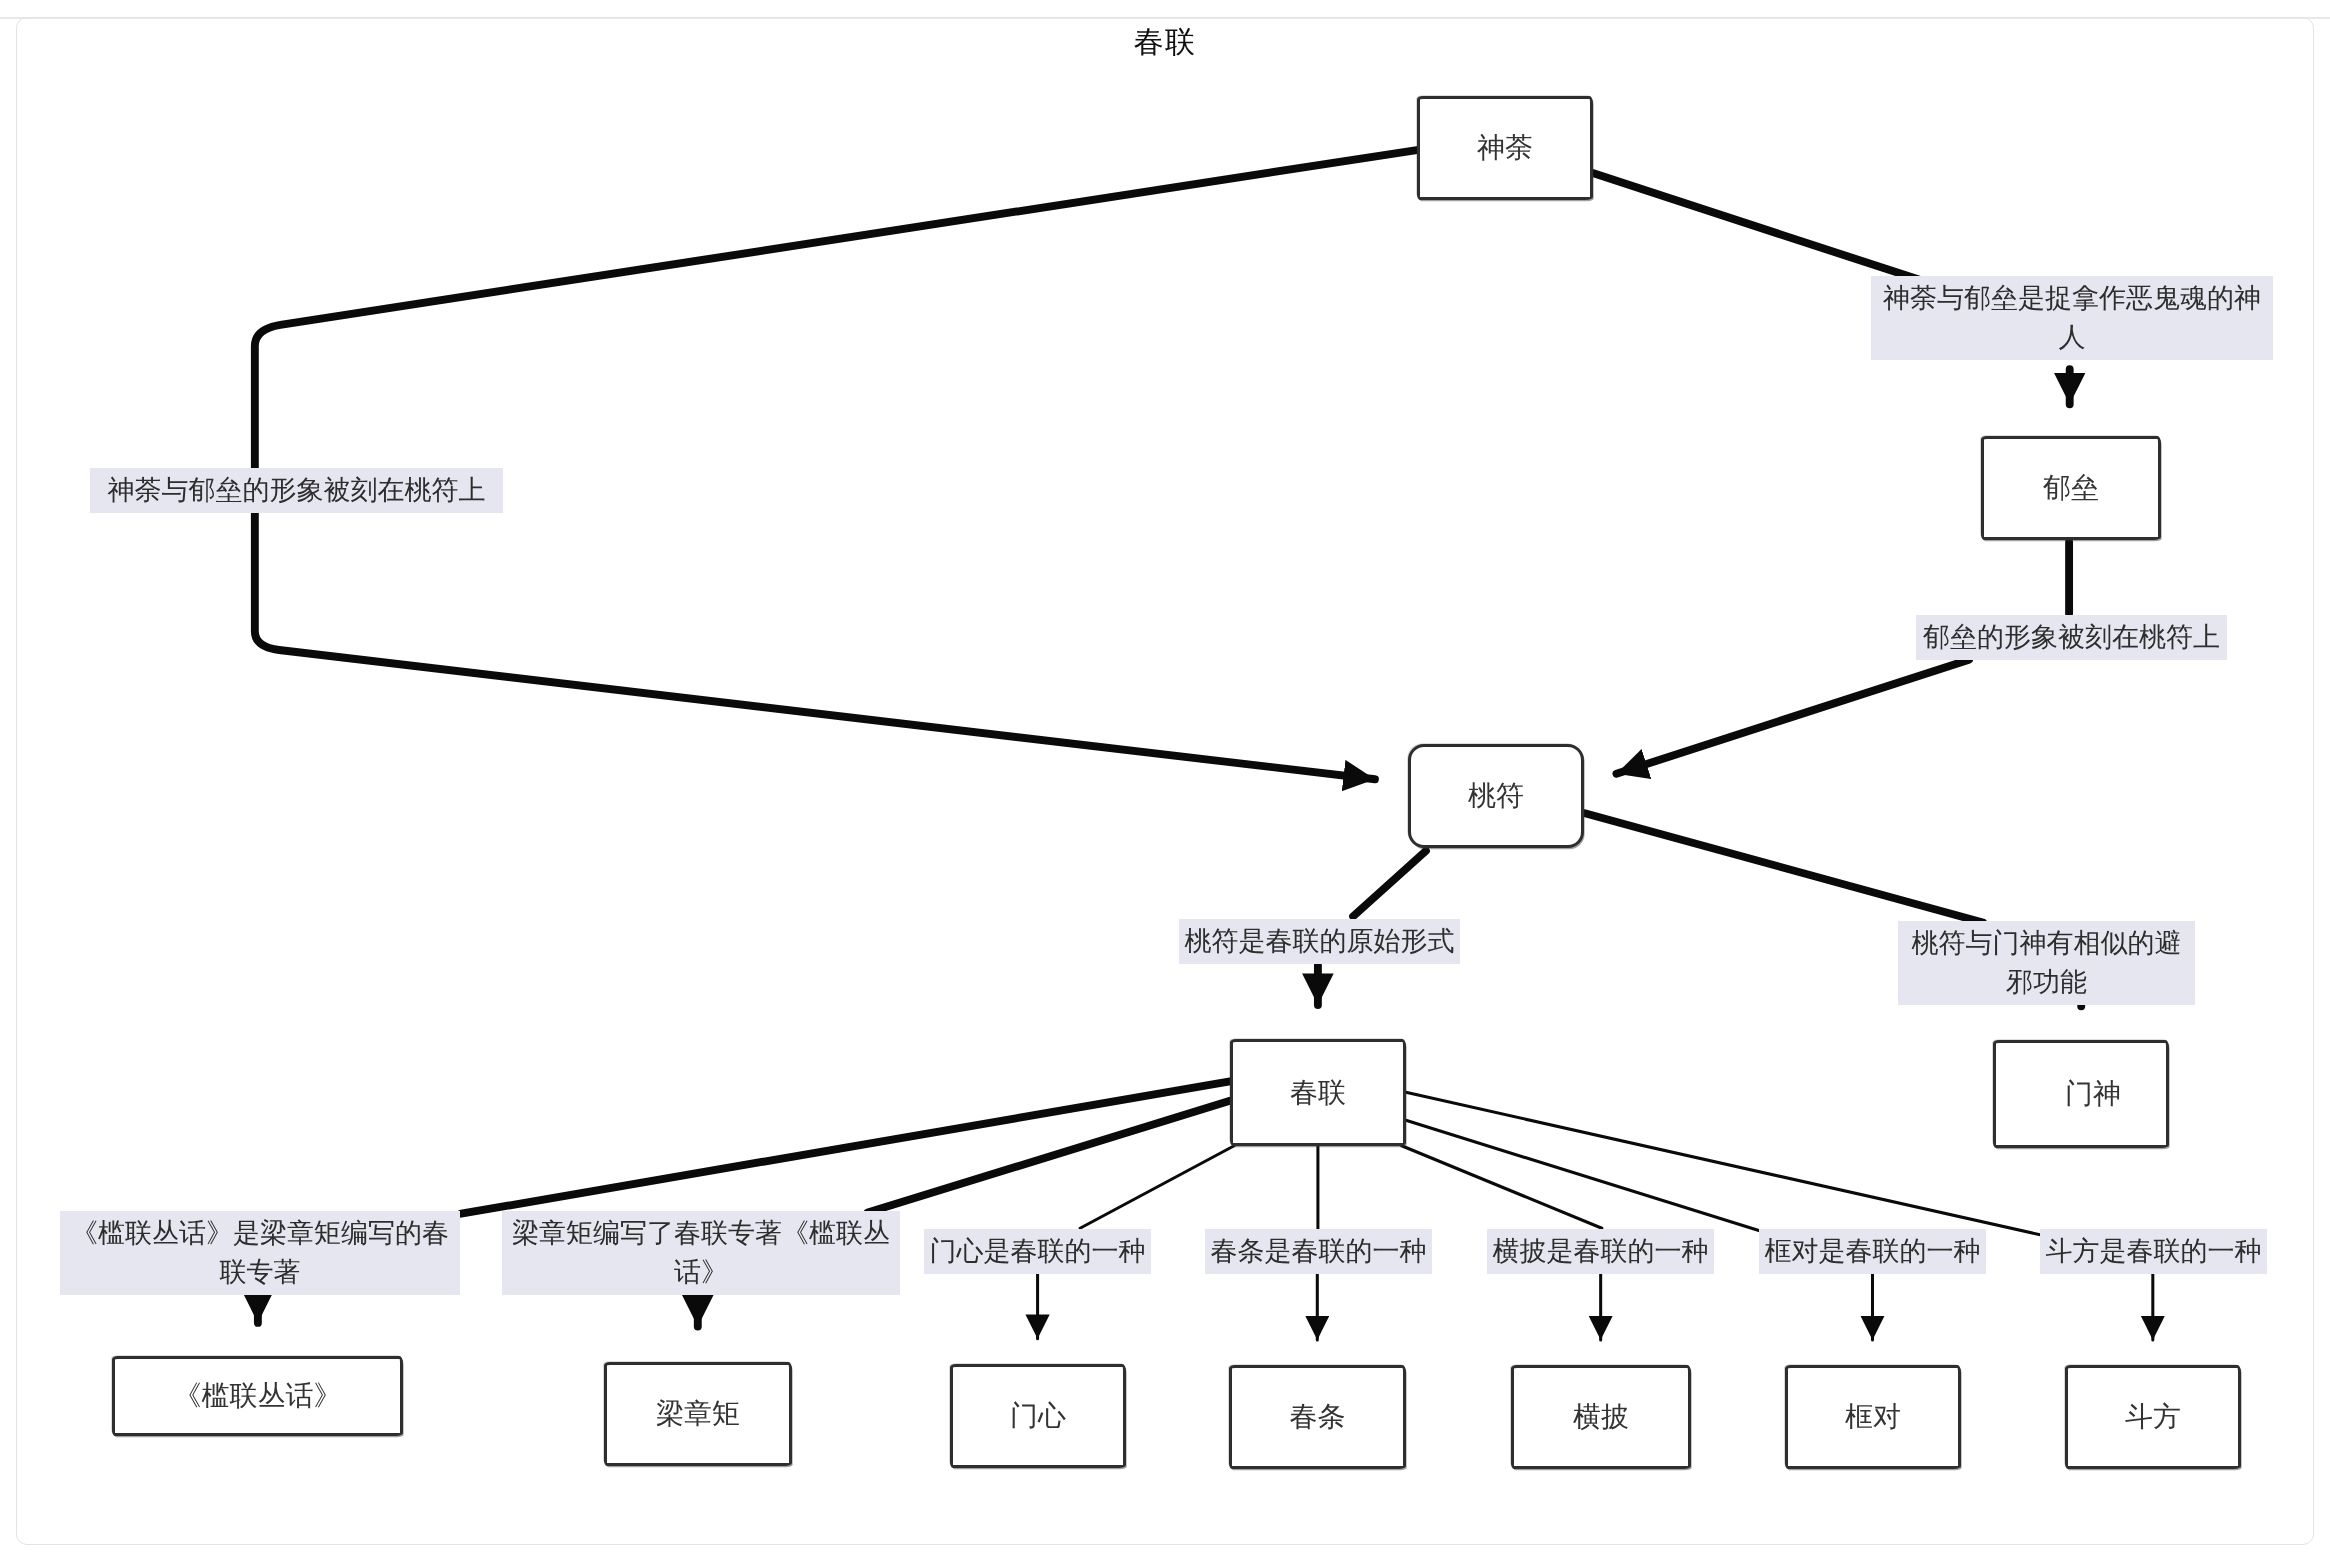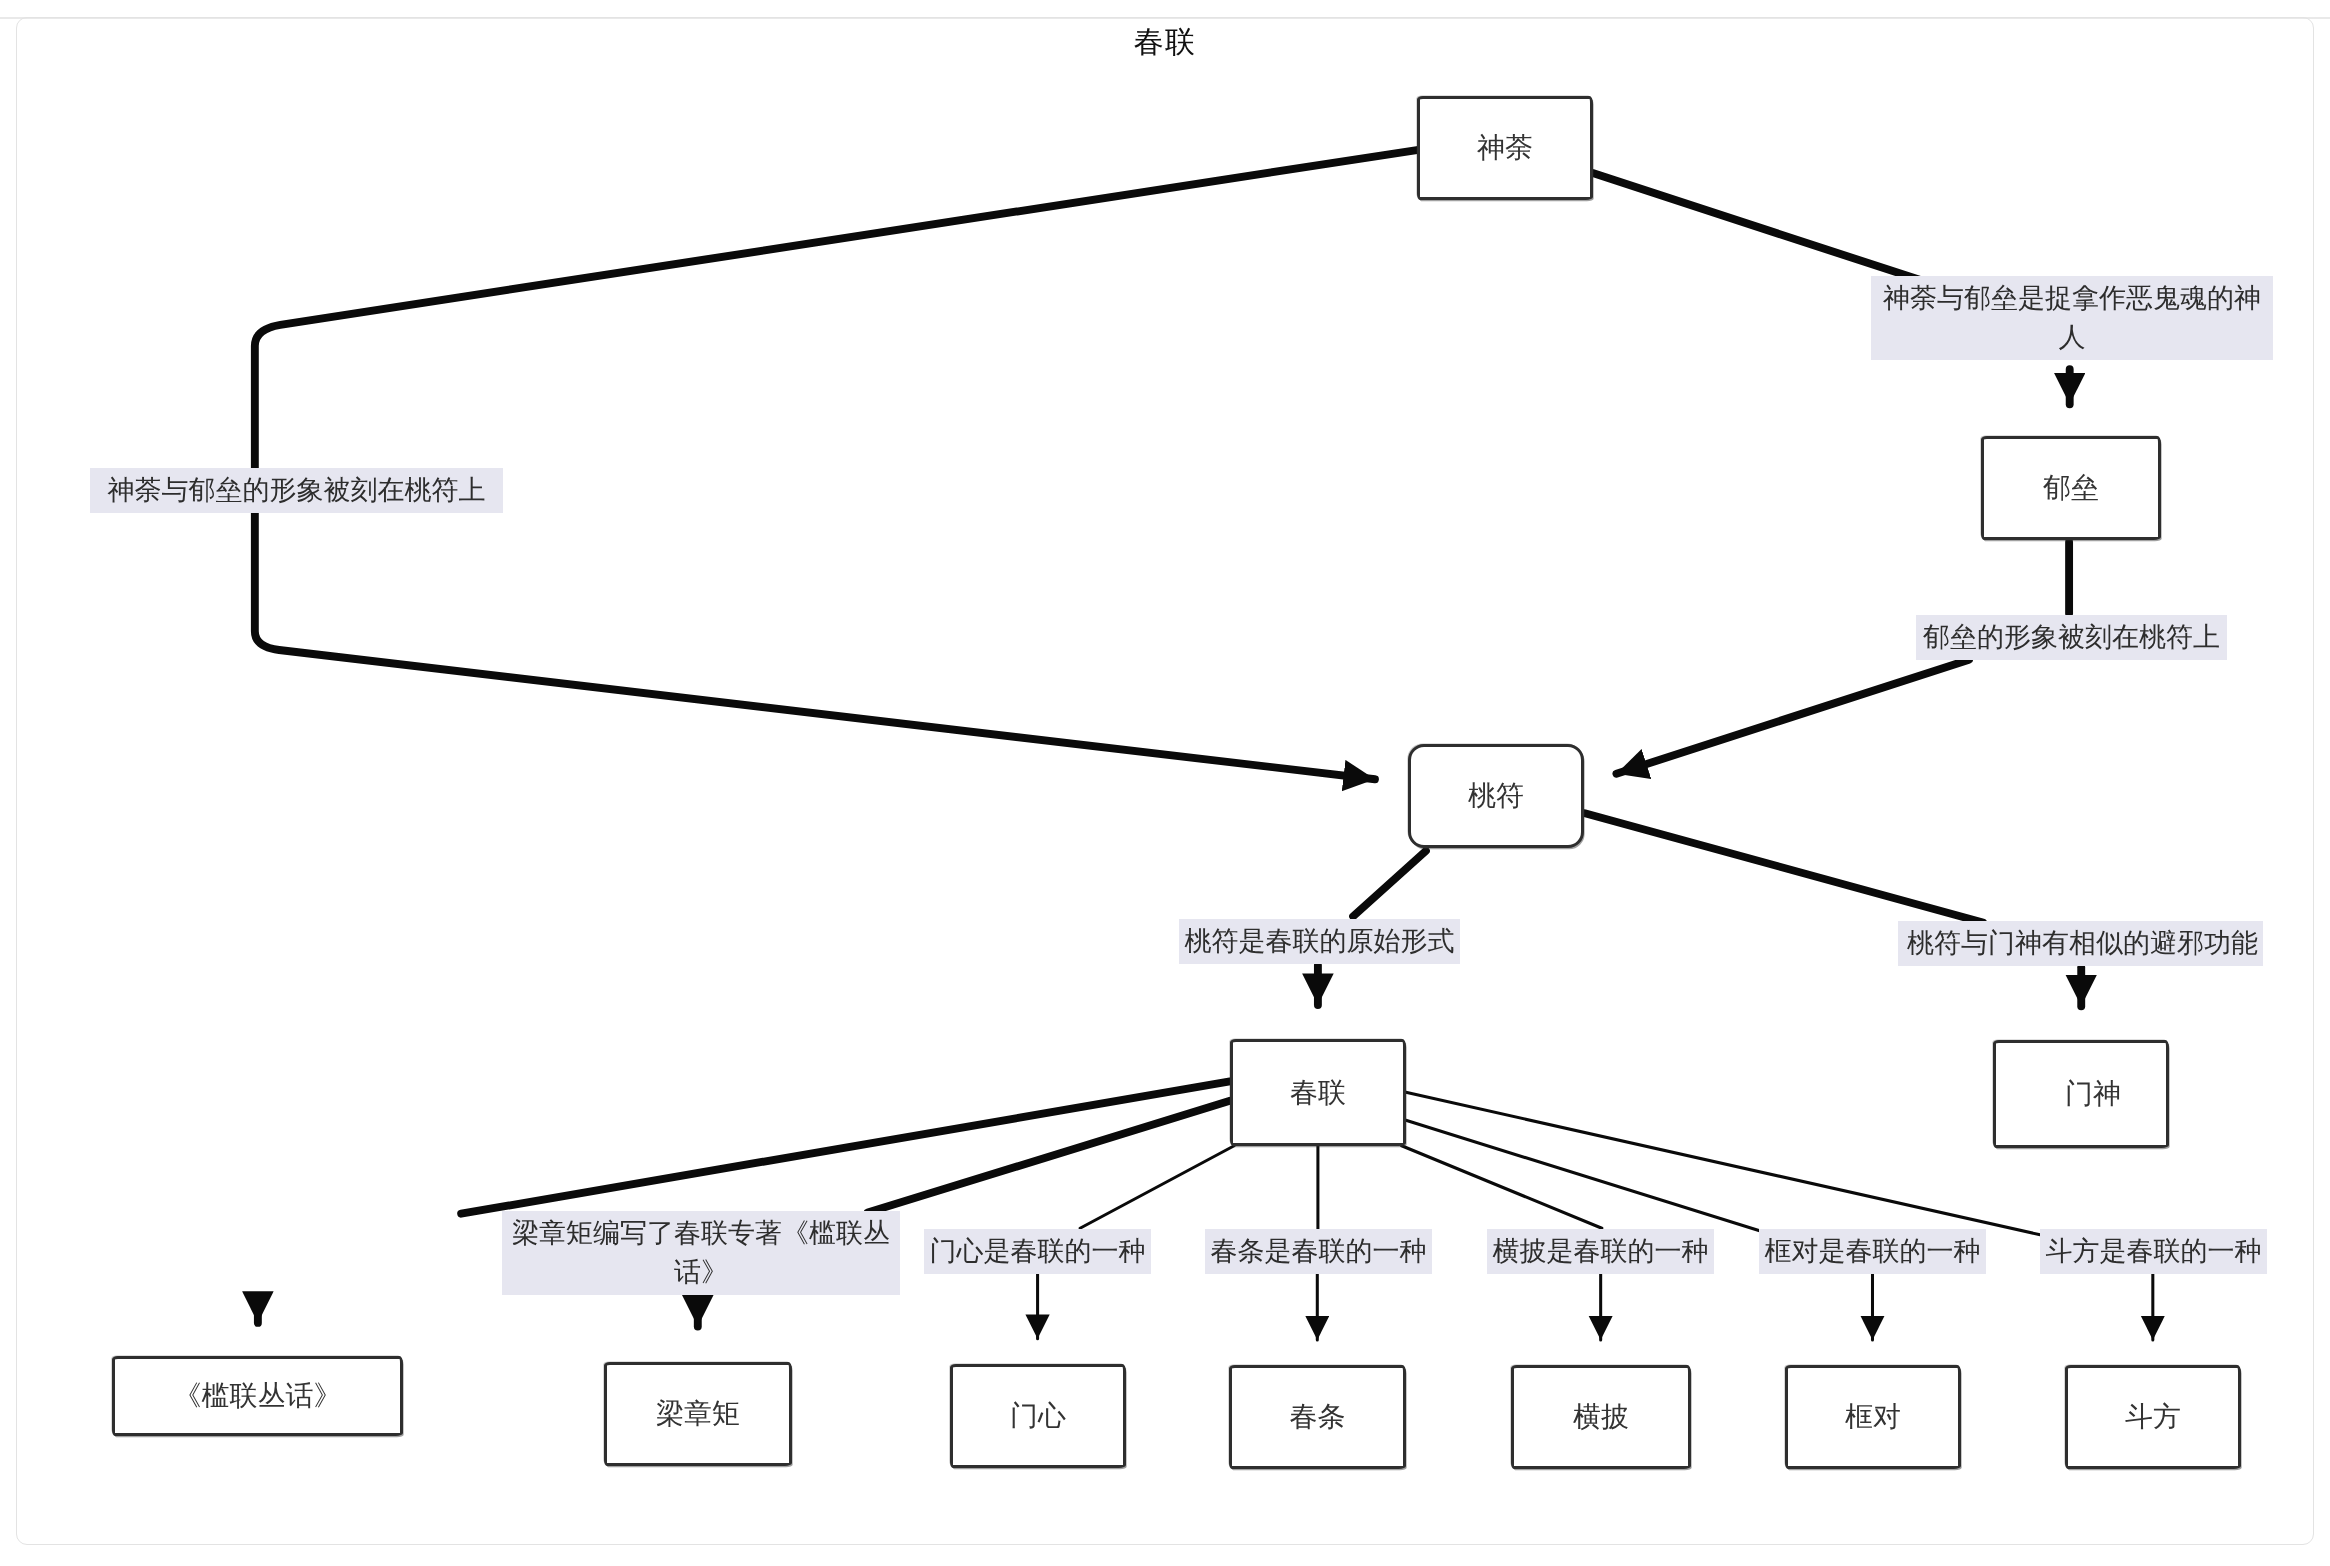--- a/index.html
+++ b/index.html
@@ -62,21 +62,23 @@
     <path class="etn" d="M 2638,2098 L 2638,2208" marker-end="url(#ah-thin)"></path>
     <path class="etn" d="M 3086,2098 L 3086,2208" marker-end="url(#ah-thin)"></path>
     <path class="etn" d="M 3548,2098 L 3548,2208" marker-end="url(#ah-thin)"></path>
   </svg>
 
   <div class="elabel" style="left:1871px;top:276px;width:402px;">神荼与郁垒是捉拿作恶鬼魂的神
 人</div>
   <div class="elabel" style="left:58px;top:468px;width:413px;margin-left:32px;">神荼与郁垒的形象被刻在桃符上</div>
   <div class="elabel" style="left:1916px;top:615px;width:311px;">郁垒的形象被刻在桃符上</div>
   <div class="elabel" style="left:1179px;top:919px;width:281px;">桃符是春联的原始形式</div>
-  <div class="elabel" style="left:1898px;top:921px;width:365px;text-align:right;">桃符与门神有相似的避邪功能</div>
+  <div class="elabel" style="left:1898px;top:921px;width:297px;">桃符与门神有相似的避邪功能</div>
+  <div class="elabel" style="left:60px;top:1211px;width:400px;">《槛联丛话》是梁章矩编写的春
+联专著</div>
   <div class="elabel" style="left:502px;top:1211px;width:398px;">梁章矩编写了春联专著《槛联丛
 话》</div>
   <div class="elabel" style="left:924px;top:1229px;width:227px;">门心是春联的一种</div>
   <div class="elabel" style="left:1205px;top:1229px;width:227px;">春条是春联的一种</div>
   <div class="elabel" style="left:1487px;top:1229px;width:227px;">横披是春联的一种</div>
   <div class="elabel" style="left:1759px;top:1229px;width:227px;">框对是春联的一种</div>
   <div class="elabel" style="left:2040px;top:1229px;width:227px;">斗方是春联的一种</div>
 
   <div class="node" style="left:1417px;top:96px;width:176px;height:104px;">神荼</div>
   <div class="node" style="left:1981px;top:436px;width:180px;height:104px;">郁垒</div>

